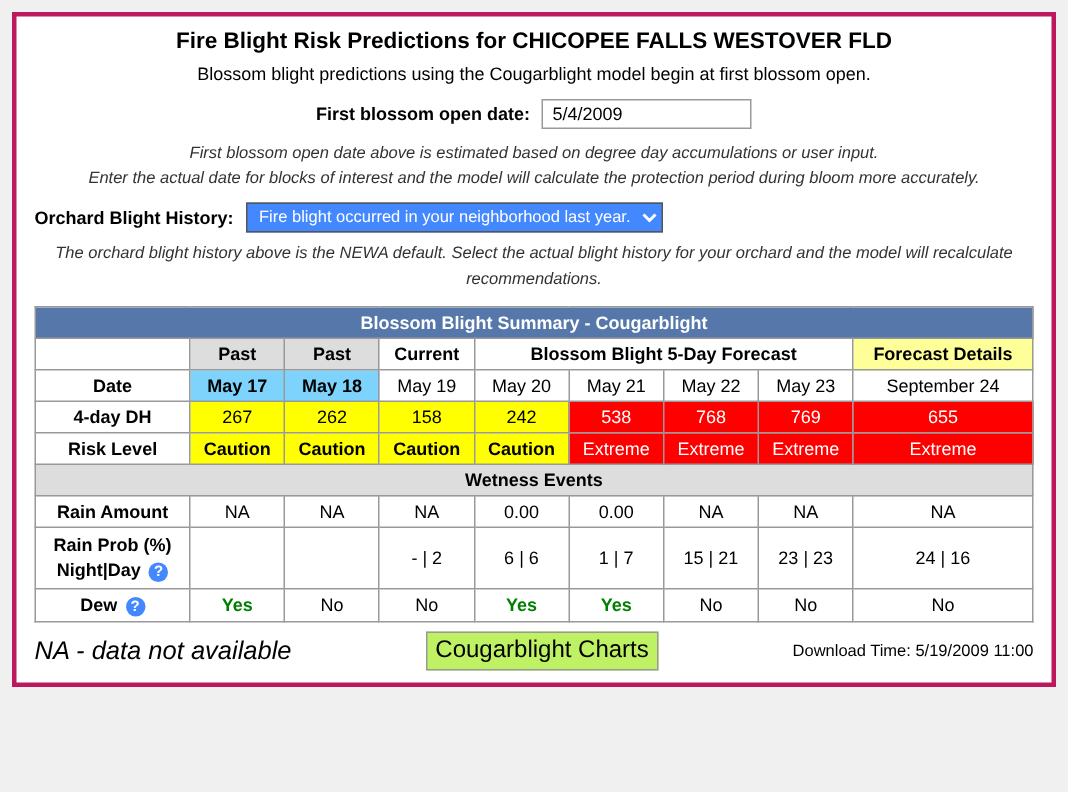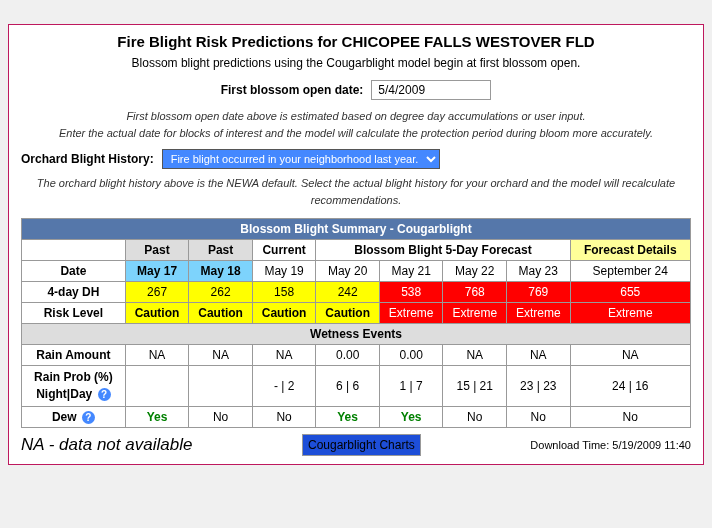--- a/index.html
+++ b/index.html
@@ -6,23 +6,22 @@
     body {
       font-family: Arial, sans-serif;
       font-size: 12px;
       background: #f0f0f0;
       width: 712px;
       min-height: 528px;
       padding: 8px;
     }
     .page-container {
       background: #fff;
-      border: 1px solid #be185d;
+      border: 3px solid #be185d;
       padding: 8px 12px;
-      margin-top: 16px;
     }
     .main-title {
       text-align: center;
       font-size: 15px;
       font-weight: bold;
       margin-bottom: 6px;
     }
     .subtitle {
       text-align: center;
       font-size: 12px;
@@ -36,21 +35,21 @@
       gap: 8px;
     }
     .first-blossom-label {
       font-weight: bold;
       font-size: 12px;
     }
     .first-blossom-input {
       border: 1px solid #999;
       padding: 2px 6px;
       font-size: 12px;
-      width: 120px;
+      width: 140px;
     }
     .note-text {
       font-size: 11px;
       font-style: italic;
       text-align: center;
       color: #333;
       margin-bottom: 8px;
       line-height: 1.5;
     }
     .orchard-row {
@@ -116,24 +115,24 @@
     .current-header { background: #fff; font-weight: bold; }
     .forecast-header { background: #fff; font-weight: bold; }
     .bottom-row {
       display: flex;
       justify-content: space-between;
       align-items: center;
       margin-top: 4px;
     }
     .na-note { font-size: 17px; font-style: italic; }
     .cougarblight-btn {
-      background: #1d4ed8;
+      background: #bef264;
       border: 1px solid #999;
       padding: 3px 5px;
-      font-size: 12px;
+      font-size: 16px;
       cursor: pointer;
     }
     .download-time { font-size: 11px; }
     .question-icon {
       display: inline-block;
       background: #4488ff;
       color: #fff;
       border-radius: 50%;
       width: 13px;
       height: 13px;
@@ -264,15 +263,15 @@
       <td>No</td>
       <td>No</td>
       <td>No</td>
     </tr>
   </tbody>
     </table>
 
   <div class="bottom-row">
     <span class="na-note">NA - data not available</span>
     <button class="cougarblight-btn">Cougarblight Charts</button>
-    <span class="download-time">Download Time: 5/19/2009 11:40</span>
+    <span class="download-time">Download Time: 5/19/2009 11:00</span>
   </div>
 </div>
 
 </body></html>

